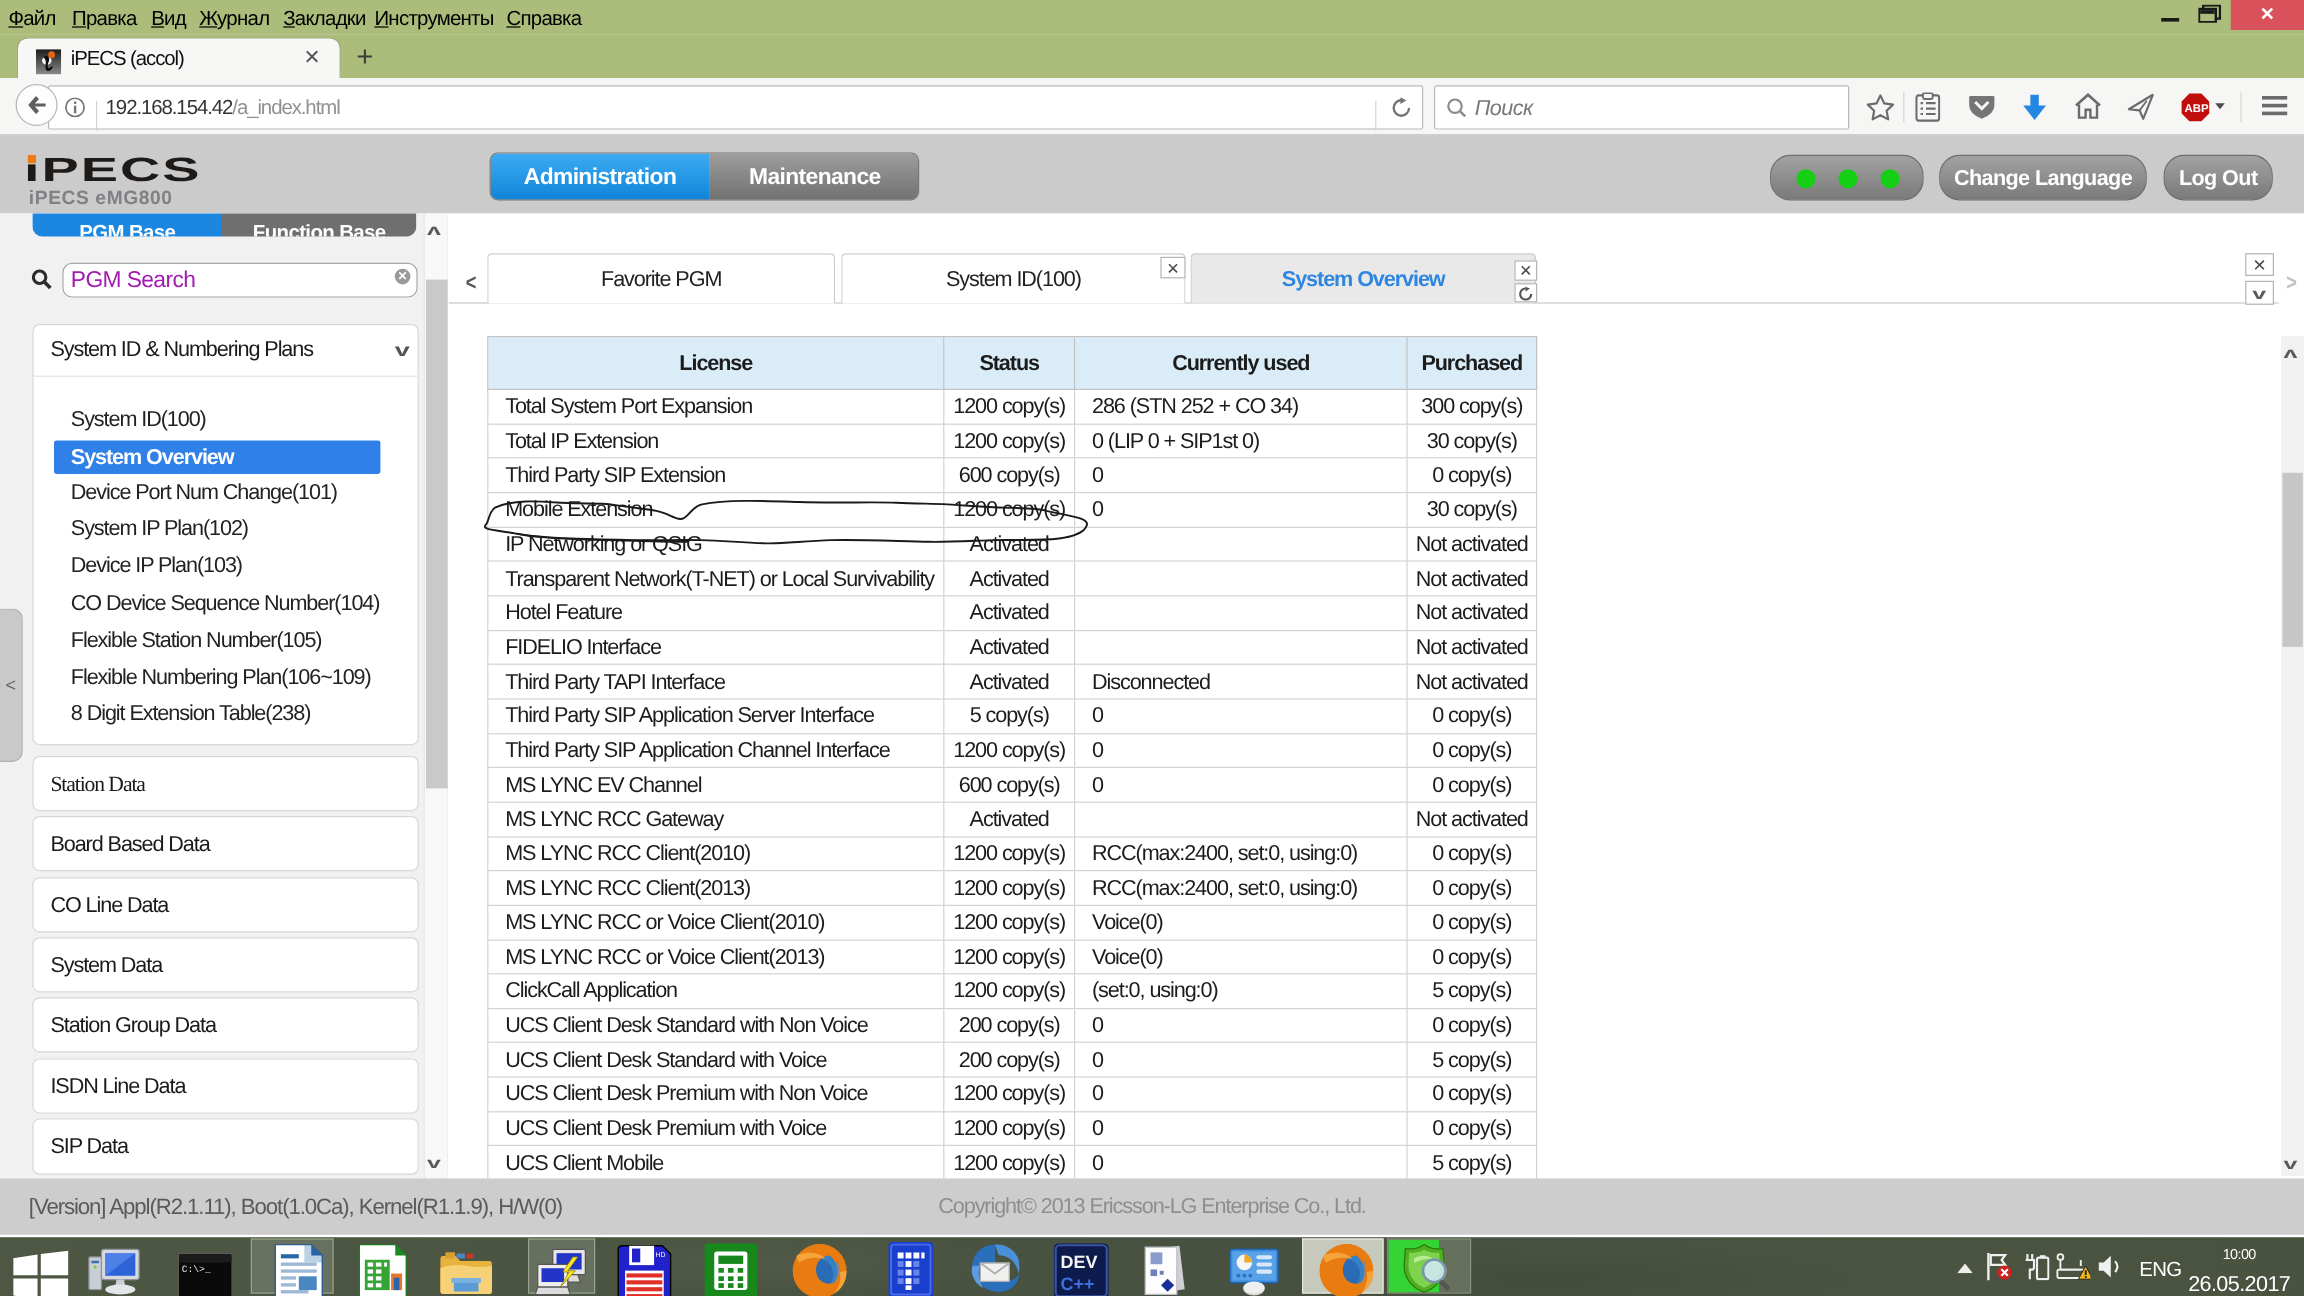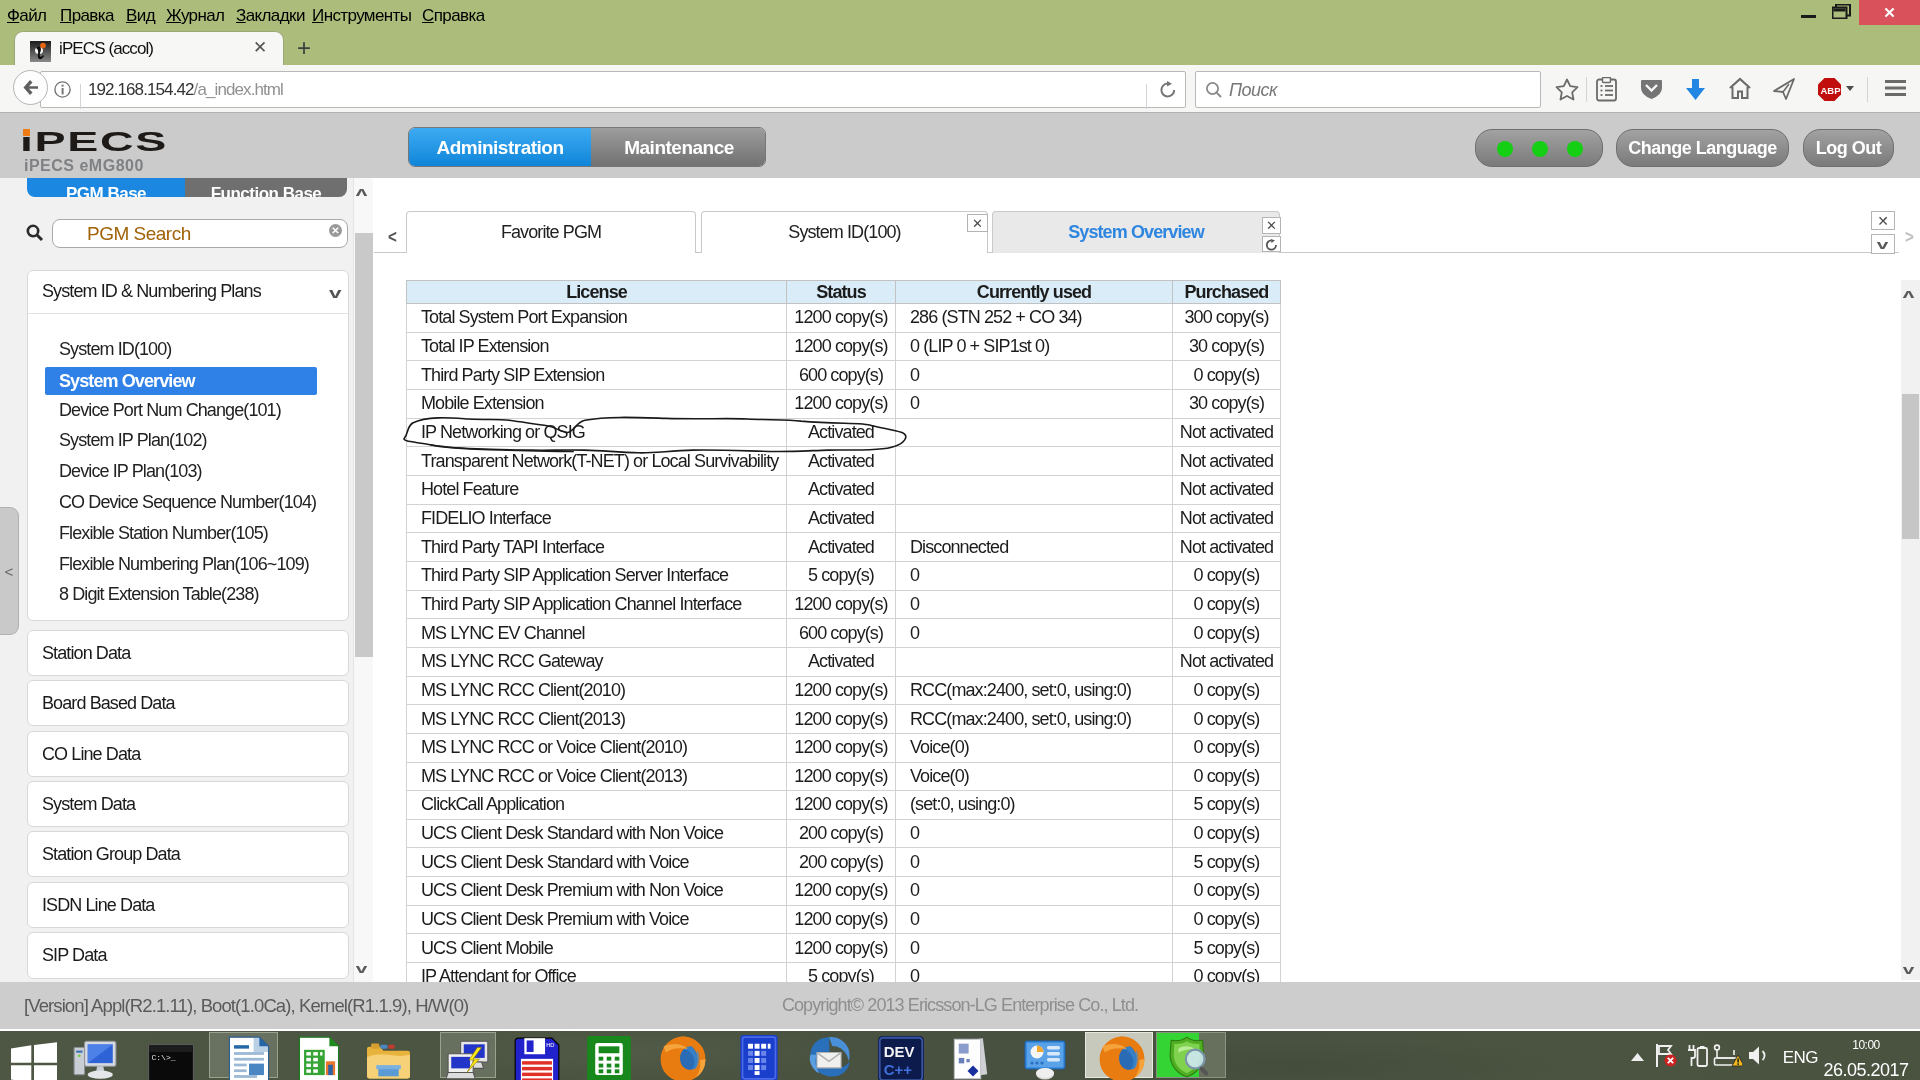--- a/index.html
+++ b/index.html
@@ -44,39 +44,39 @@
 #logoutbtn { left:1803px; width:91px; line-height:36px; }
 
 
 #bodyarea { position:absolute; top:178px; left:0; width:1920px; height:804px; background:#fff; overflow:hidden; }
 #sidebar { position:absolute; left:0; top:0; width:373px; height:804px; background:#f1f1f1; border-right:1px solid #d0d0d0; }
 #sbtabs { position:absolute; left:27px; top:-18px; width:320px; height:37px; border-radius:8px; overflow:hidden; }
 #sbtabs .t { position:absolute; top:16px; height:37px; color:#fff; font-size:17px; letter-spacing:-0.5px; font-weight:bold; text-align:center; line-height:36px; }
 #sbt1 { left:0; width:158px; background:#1b87e0; }
 #sbt2 { left:158px; width:162px; background:#6f6f6f; }
 #pgmsearch { position:absolute; left:52px; top:41px; width:296px; height:29px; background:#fff; border:1px solid #a9a9a9; border-radius:8px; }
-#pgmsearch span { position:absolute; left:6px; top:3px; font-size:19px; letter-spacing:-0.5px; color:#a16207;margin-left:28px; }
+#pgmsearch span { position:absolute; left:6px; top:3px; font-size:19px; letter-spacing:-0.5px; color:#a21caf; }
 #pgmclear { position:absolute; left:276px; top:4px; width:13px; height:13px; border-radius:50%; background:#999; color:#fff; font-size:10px; line-height:13px; text-align:center; font-weight:bold; }
 .sbpanel { position:absolute; left:27px; width:322px; background:#fff; border:1px solid #d8d8d8; border-radius:6px; }
 .sbpanel .hd { position:absolute; left:14px; font-size:18px; letter-spacing:-0.9px; color:#1a1a1a; white-space:nowrap; }
 .sbchev { position:absolute; right:9px; color:#555; font-size:15px; font-weight:bold; transform:scaleX(1.5); }
 #menu-items div.it { position:absolute; left:31px; font-size:18px; letter-spacing:-0.9px; color:#222; white-space:nowrap; }
 #sel-item { position:absolute; left:17px; top:96px; width:272px; height:28px; background:#2f80e7; border-radius:2px; color:#fff; font-weight:bold; font-size:18px; letter-spacing:-0.9px; line-height:28px; padding-left:14px; }
 #sbscroll { position:absolute; left:353px; top:0; width:20px; height:804px; background:#f8f8f8; border-left:1px solid #e4e4e4; }
 #sbthumb { position:absolute; left:1px; top:55px; width:18px; height:424px; background:#c9c9c9; }
 #collapse { position:absolute; left:0px; top:329px; width:19px; height:128px; background:#c9c9c9; border:1px solid #b1b1b1; border-left:none; border-radius:0 9px 9px 0; color:#666; font-size:15px; line-height:128px; text-align:center; }
 
 
 #main { position:absolute; left:374px; top:0; width:1546px; height:804px; background:#fff; }
 #apptabs { position:absolute; left:0; top:33px; width:1525px; height:42px; border-bottom:1px solid #c9c9c9; }
 .atab { position:absolute; top:0px; height:42px; border:1px solid #c9c9c9; border-bottom:none; border-radius:4px 4px 0 0; background:#fff; font-size:18px; letter-spacing:-0.9px; color:#222; text-align:center; line-height:40px; }
 #atab3 { background:#e9e9e9; color:#2e86e0; font-weight:bold; }
 .tabx { position:absolute; border:1px solid #b4b4b4; background:#fff; color:#4a4a4a; text-align:center; }
 #license-table { position:absolute; left:32px; top:102px; border-collapse:collapse; table-layout:fixed; width:874px; font-size:18px; letter-spacing:-0.9px; color:#1c1c1c; }
-#license-table th { background:#d9ecf8; font-weight:bold; font-size:18px; border:1px solid #c2c2c2; height:23px; padding:0; }
+#license-table th { background:#d9ecf8; font-weight:bold; font-size:18px; border:1px solid #c2c2c2; height:23px; padding:11px; }
 #license-table td { border:1px solid #d2d2d2; height:28.66px; padding:0 0 0 14px; white-space:nowrap; overflow:hidden; }
 #license-table td.c { text-align:center; padding:0; }
 #pagescroll { position:absolute; left:1527px; top:102px; width:19px; height:700px; background:#f1f1f1; }
 #pagethumb { position:absolute; left:1px; top:114px; width:17px; height:145px; background:#c6c6c6; }
 .chev { color:#5a5a5a; font-size:13px; font-weight:bold; position:absolute; transform:scaleX(1.6); }
 
 
 #footer { position:absolute; top:982px; left:0; width:1920px; height:48px; background:#cdcdcd; border-bottom:1px solid #fff; }
 #vertext { position:absolute; left:24px; top:13px; font-size:18.5px; letter-spacing:-0.9px; color:#5a5a5a; }
 #cptext { position:absolute; left:0; top:13px; width:1920px; text-align:center; font-size:18px; letter-spacing:-0.9px; color:#8e8e8e; }
@@ -231,21 +231,21 @@
         <div class="it" style="top:68px">System ID(100)</div>
         <div id="sel-item">System Overview</div>
         <div class="it" style="top:129px">Device Port Num Change(101)</div>
         <div class="it" style="top:159px">System IP Plan(102)</div>
         <div class="it" style="top:190px">Device IP Plan(103)</div>
         <div class="it" style="top:221px">CO Device Sequence Number(104)</div>
         <div class="it" style="top:252px">Flexible Station Number(105)</div>
         <div class="it" style="top:283px">Flexible Numbering Plan(106~109)</div>
         <div class="it" style="top:313px">8 Digit Extension Table(238)</div>
       </div>
-      <div class="sbpanel" style="top:452px; height:46px;">
+      <div class="sbpanel" style="top:452px; height:46px;font-family:Liberation Serif, serif;">
           <div class="hd" style="top:12px">Station Data</div>
         </div>
       <div class="sbpanel" style="top:502px; height:46px;">
           <div class="hd" style="top:12px">Board Based Data</div>
         </div>
       <div class="sbpanel" style="top:553px; height:46px;text-align:center;">
           <div class="hd" style="top:12px">CO Line Data</div>
         </div>
       <div class="sbpanel" style="top:603px; height:46px;">
           <div class="hd" style="top:12px">System Data</div>

